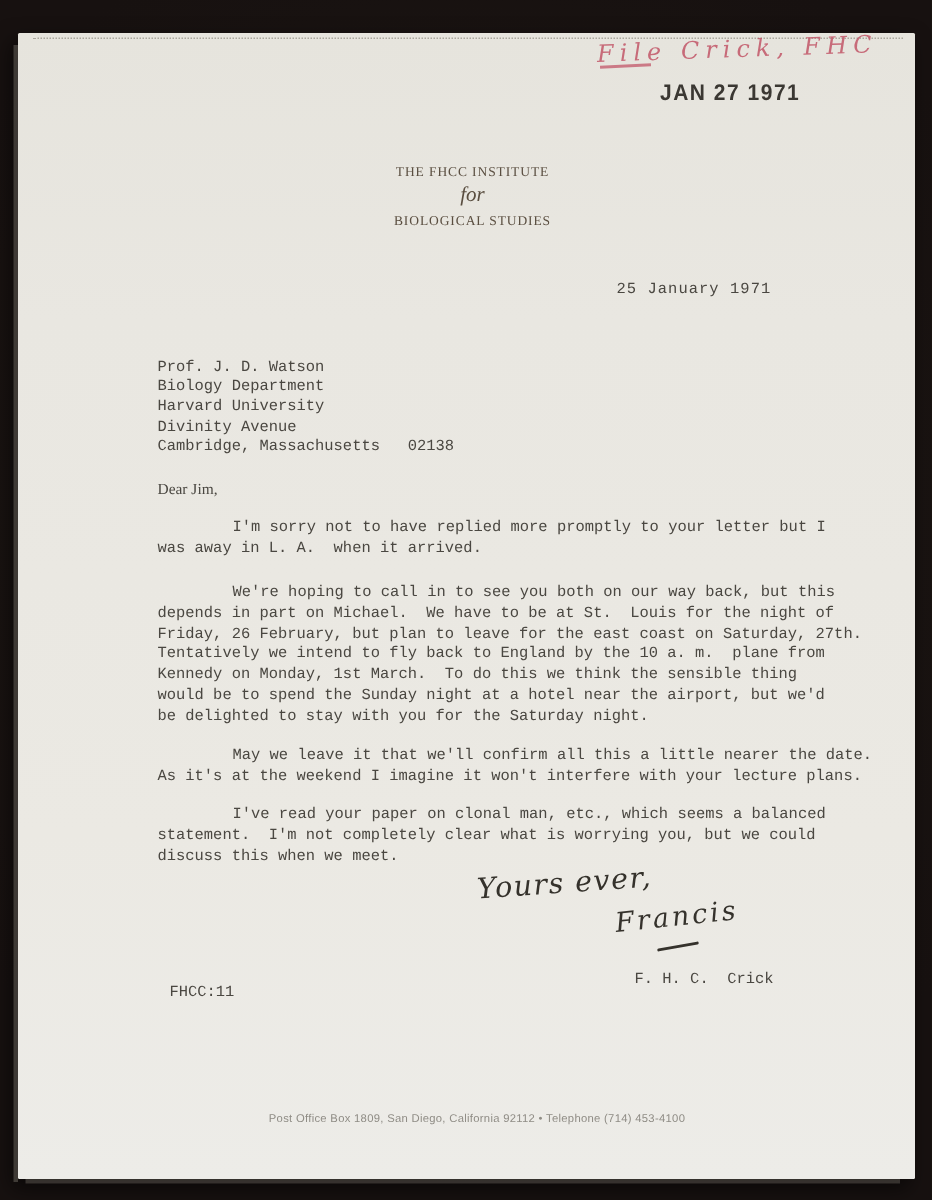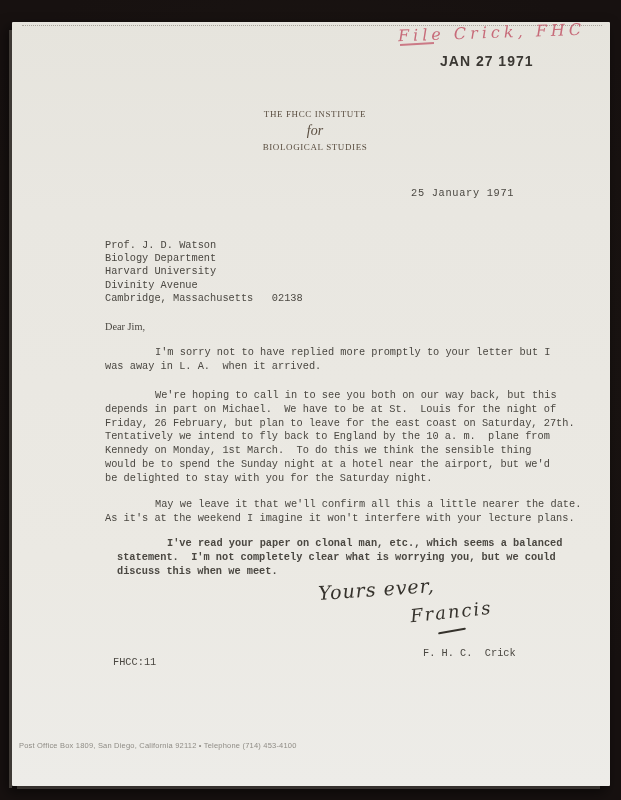--- a/index.html
+++ b/index.html
@@ -29,30 +29,30 @@
   .lh-for{font-size:14px;font-style:italic;line-height:16px;}
   .typed{font-family:"Liberation Mono",monospace;font-size:10.3px;color:#4a4741;
     white-space:pre;position:absolute;}
   .date-line{left:399px;top:165px;letter-spacing:0.7px;}
   .recipient{left:93px;top:217px;line-height:13.2px;}
   .salutation{left:93px;top:299px;font-family:Liberation Serif, serif;}
   .para{line-height:13.8px;text-indent:50px;}
   .p1{left:93px;top:324px;}
   .p2{left:93px;top:367px;}
   .p3{left:93px;top:476px;}
-  .p4{left:105px;top:515px;font-weight:bold;}
+  .p4{left:93px;top:515px;}
   .hand{position:absolute;font-family:"DejaVu Serif",serif;font-style:italic;
     color:#35322c;white-space:nowrap;}
   .closing{left:306px;top:556px;font-size:19px;transform:rotate(-4deg);letter-spacing:1px;}
   .signature{left:398px;top:579px;font-size:18px;transform:rotate(-6deg);letter-spacing:2px;}
   .sig-dash{position:absolute;left:426px;top:608px;width:28px;height:2px;
     background:#35322c;transform:rotate(-10deg);border-radius:1px;}
   .typed-name{left:411px;top:625px;}
   .ref{left:101px;top:634px;}
-  .footer-line{position:absolute;left:0;right:0;top:719px;text-align:left;
+  .footer-line{position:absolute;left:0;right:0;top:719px;text-align:center;
     font-family:"Liberation Sans",sans-serif;font-size:7.5px;letter-spacing:0.2px;
     color:#8f8c85;transform:translateX(7px);}
 </style>
 </head>
 <body>
 
 <div class="scene">
   <div class="paper">
     <div class="crease"></div>
 

